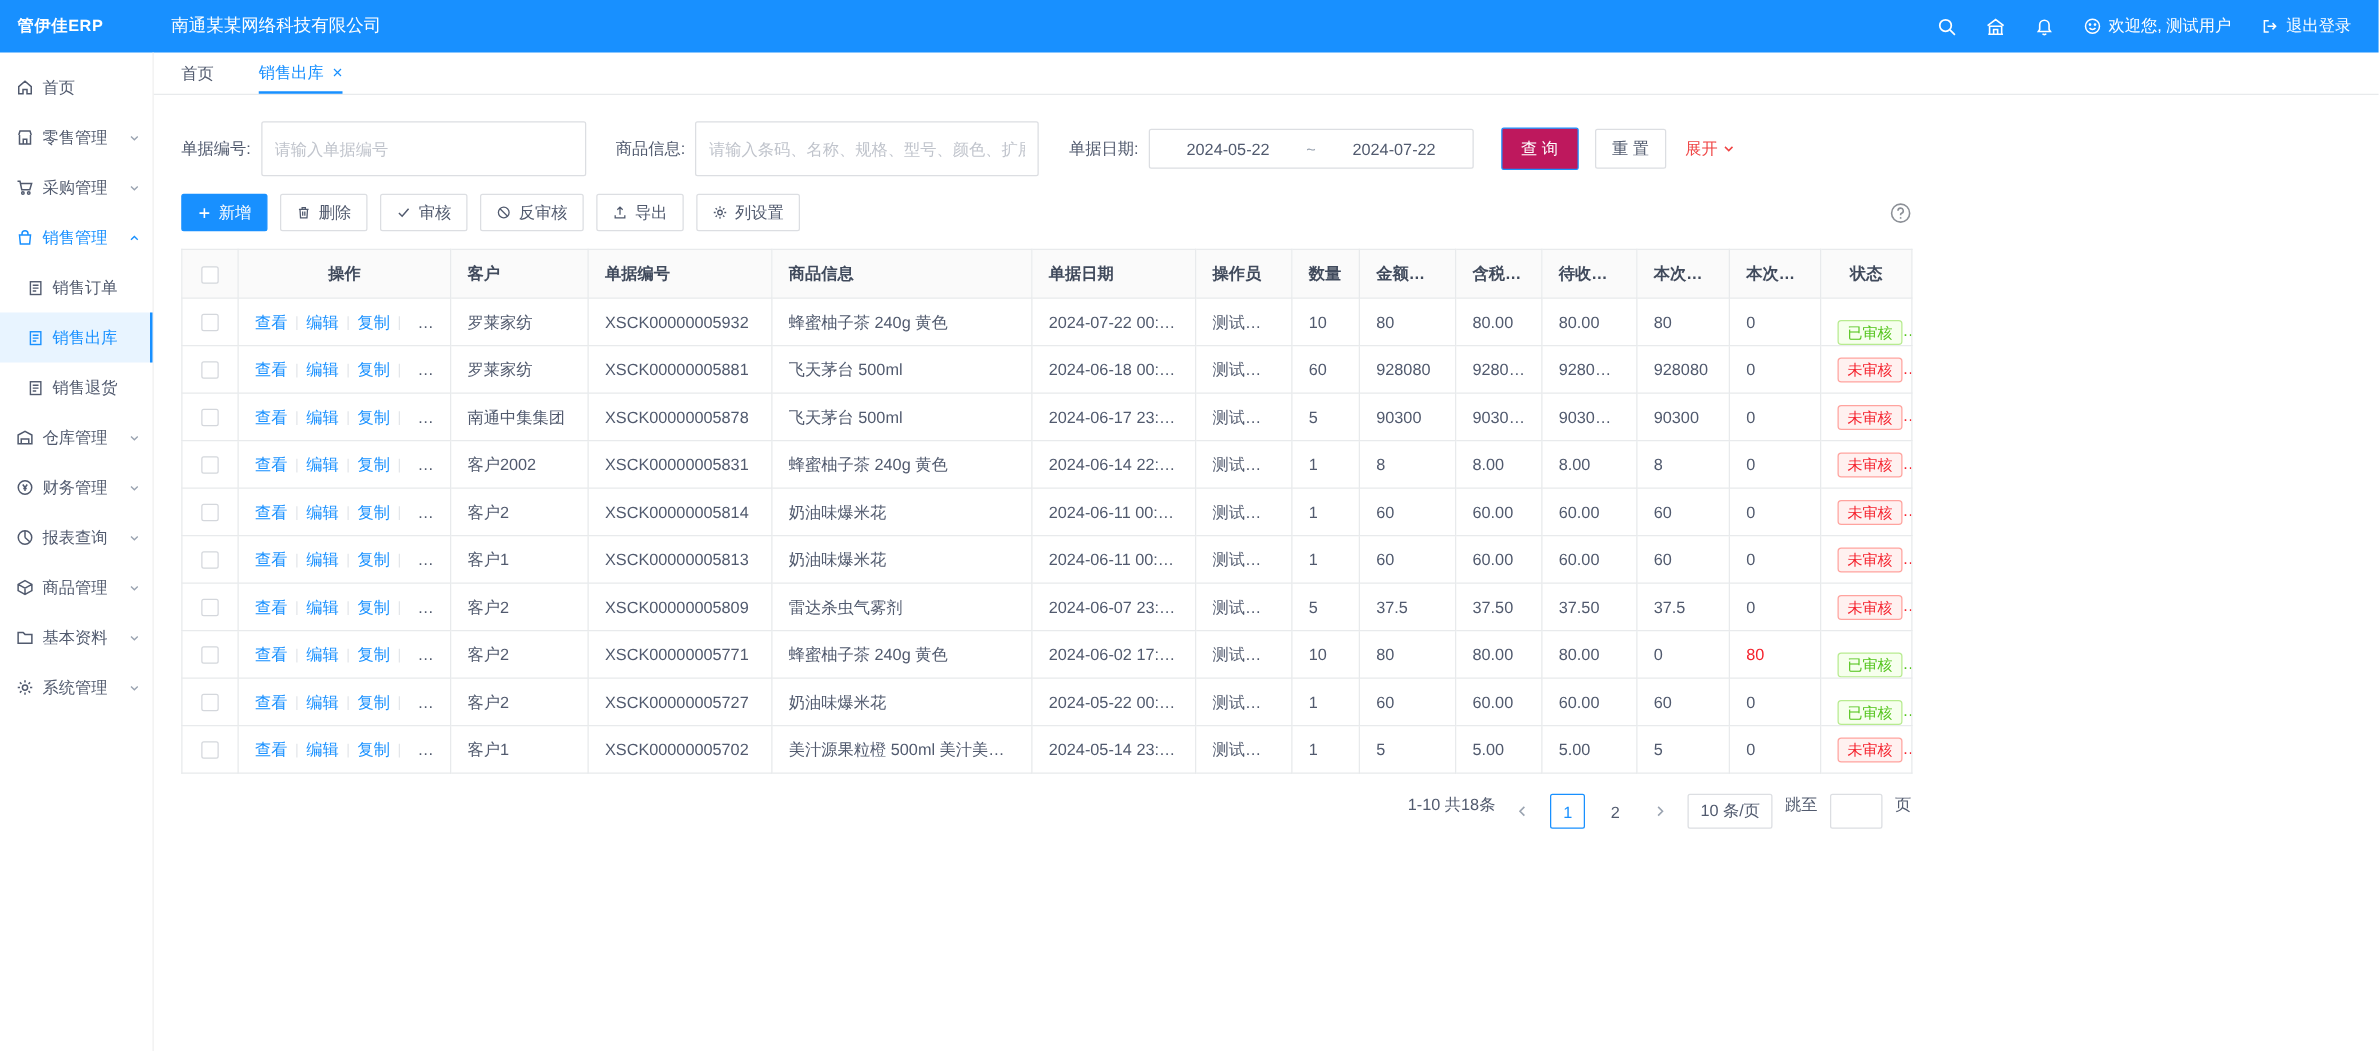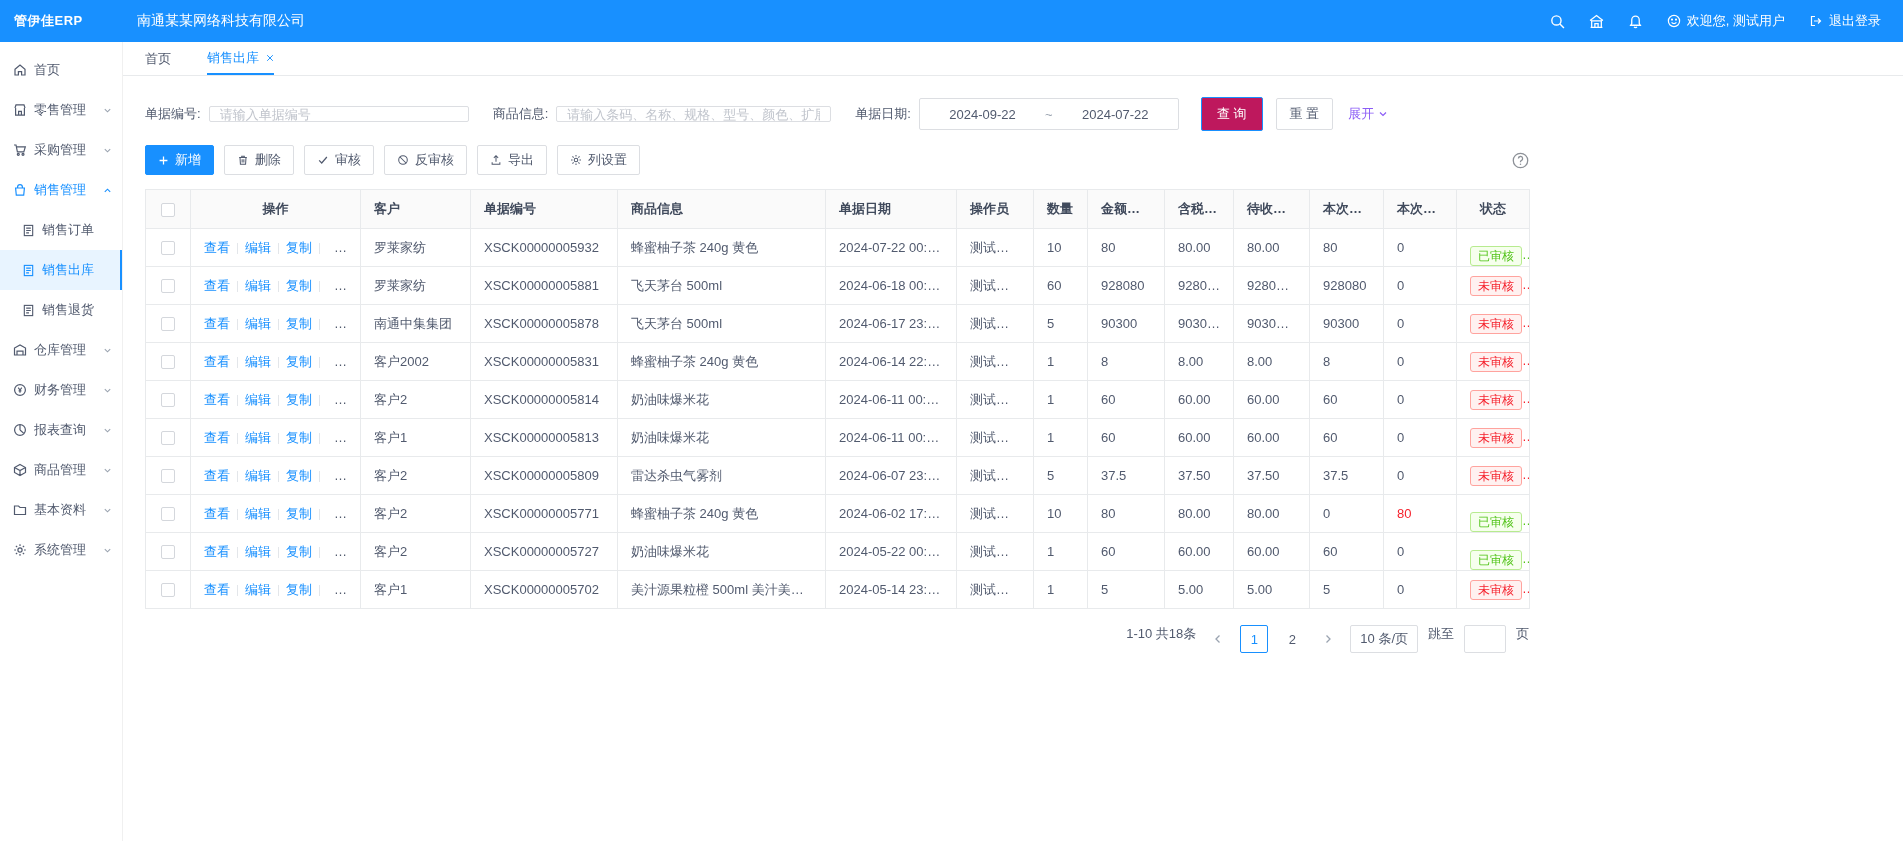--- a/index.html
+++ b/index.html
@@ -38,30 +38,30 @@
   .tab-close { display:flex; align-items:center; color:#1890ff; cursor:pointer; }
 
   
   .content { padding:0 22px; }
   .content-inner { width:1384px; }
 
   
   .filters { display:flex; align-items:center; margin-top:21px; }
   .filter-label { white-space:nowrap; margin-right:8px;text-align:center; }
   .gap { margin-left:24px; }
-  .input { height:16px; border:1px solid #dcdee2; border-radius:2px; padding:0 10px; font-size:13px; color:#515a6e; outline:none; font-family:inherit; }
+  .input { height:44px; border:1px solid #dcdee2; border-radius:2px; padding:0 10px; font-size:13px; color:#515a6e; outline:none; font-family:inherit; }
   .input::placeholder { color:#c0c4cc; }
   .input.bill { width:260px; }
   .input.product { width:275px; }
   .date-range { width:260px; height:32px; border:1px solid #dcdee2; border-radius:2px; display:flex; align-items:center; justify-content:space-evenly; cursor:pointer; color:#515a6e; }
   .date-sep { color:#9aa3b0; }
   .btn { height:32px; border-radius:2px; font-size:13px; display:flex; align-items:center; justify-content:center; cursor:pointer; font-family:inherit; }
   .btn-primary { background:#be185d; border:1px solid #1890ff; color:#fff; padding:16px 15px; margin-left:22px; }
   .btn-default { background:#fff; border:1px solid #dcdee2; color:#515a6e; padding:0 13px; margin-left:13px; }
-  .expand-link { margin-left:15px; color:#8b5cf6; display:flex; align-items:flex-end; gap:4px; cursor:pointer; white-space:nowrap;font-family:Liberation Mono, monospace; }
+  .expand-link { margin-left:15px; color:#ef4444; display:flex; align-items:flex-end; gap:4px; cursor:pointer; white-space:nowrap;font-family:Liberation Mono, monospace; }
 
   
   .toolbar { display:flex; align-items:center; gap:10px; margin-top:14px; }
   .tool-btn { height:30px; padding:0 12px; border:1px solid #dcdee2; border-radius:2px; background:#fff; color:#515a6e; display:flex; align-items:center; gap:6px; cursor:pointer; font-size:13px; white-space:nowrap; }
   .tool-btn.primary { background:#1890ff; border-color:#1890ff; color:#fff; }
   .t-icon { display:flex; align-items:center; }
   .t-icon svg { display:block; }
   .help { margin-left:auto; color:#8c9097; display:flex; align-items:center; cursor:pointer; }
 
   
@@ -315,21 +315,21 @@
     <div class="content">
       <div class="content-inner">
 
         <div class="filters">
           <span class="filter-label">单据编号:</span>
           <input class="input bill" placeholder="请输入单据编号" style="">
           <span class="filter-label gap">商品信息:</span>
           <input class="input product" placeholder="请输入条码、名称、规格、型号、颜色、扩展..." style="">
           <span class="filter-label gap">单据日期:</span>
           <div class="date-range">
-            <span>2024-09-22</span>
+            <span>2024-05-22</span>
             <span class="date-sep">~</span>
             <span>2024-07-22</span>
           </div>
           <button class="btn btn-primary">查 询</button>
           <button class="btn btn-default">重 置</button>
           <span class="expand-link">
             <span>展开</span>
             <span><svg width="10" height="10" viewBox="0 0 10 10" fill="none" stroke="currentColor" stroke-width="1.2">
                   <path d="M2 3.5 L5 6.5 L8 3.5"></path>
                 </svg></span>

